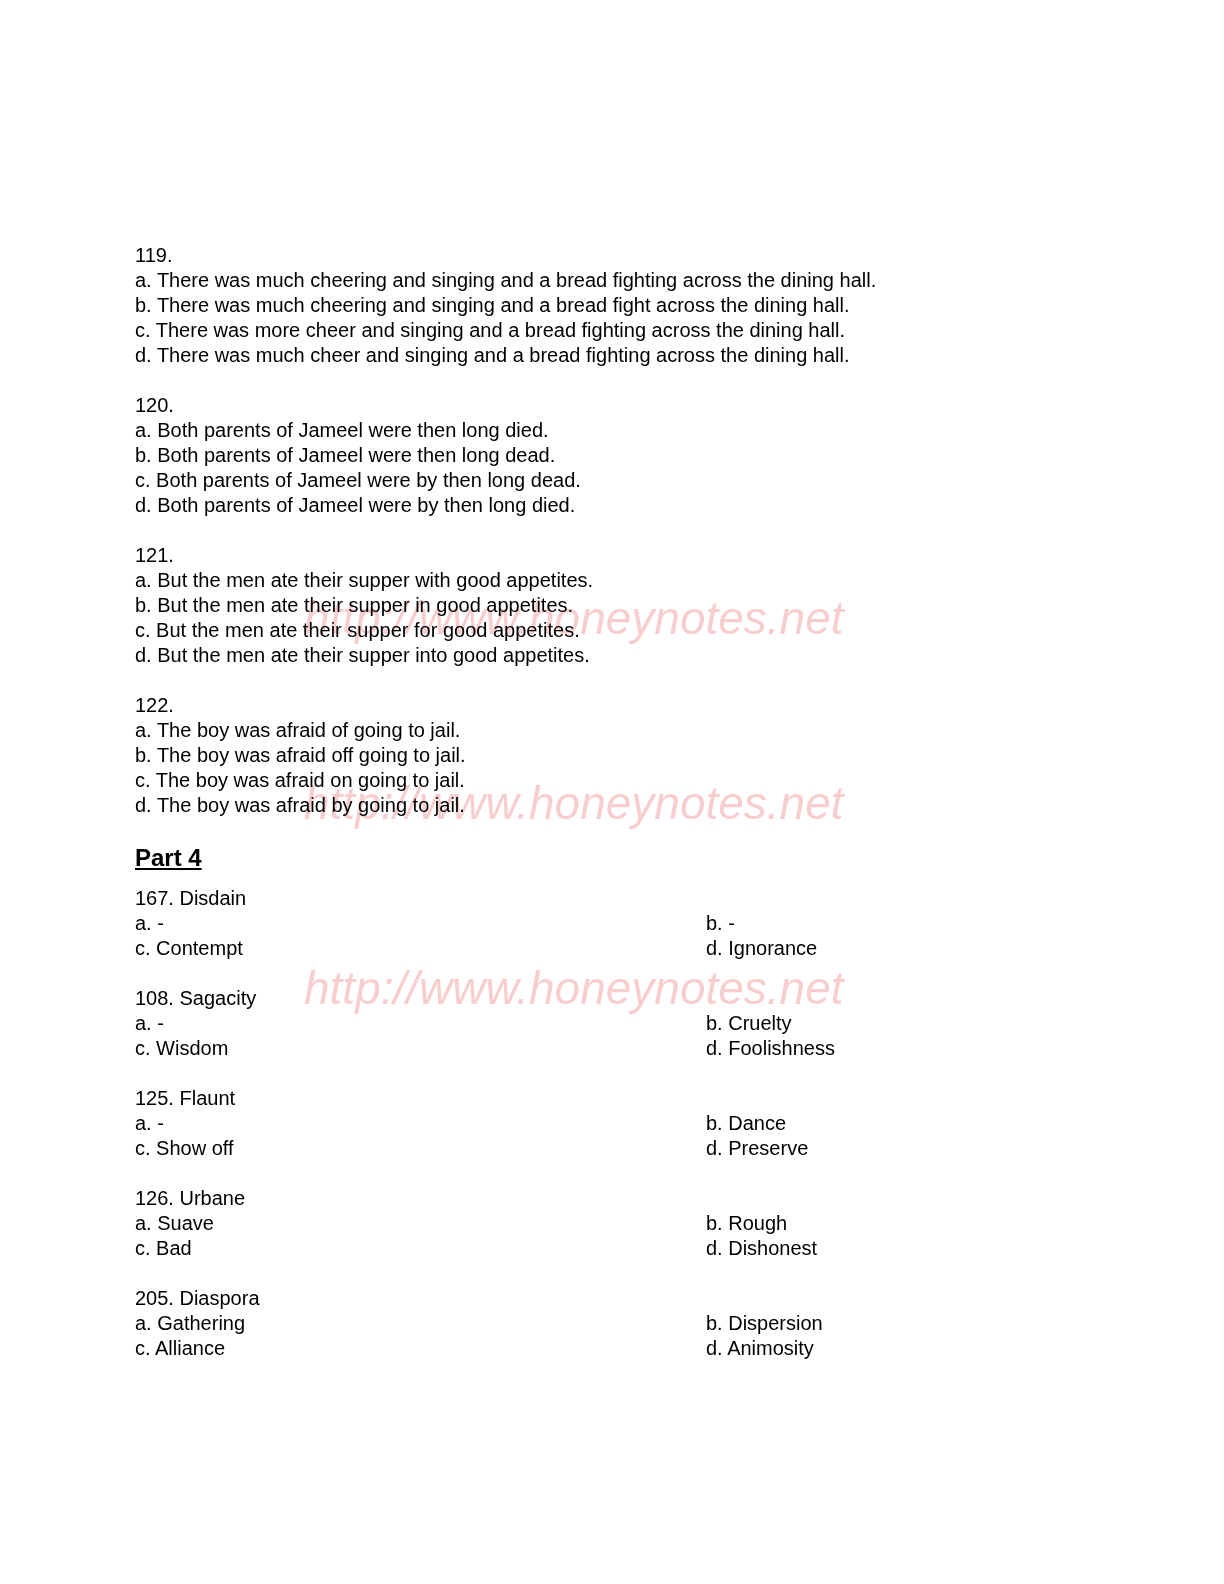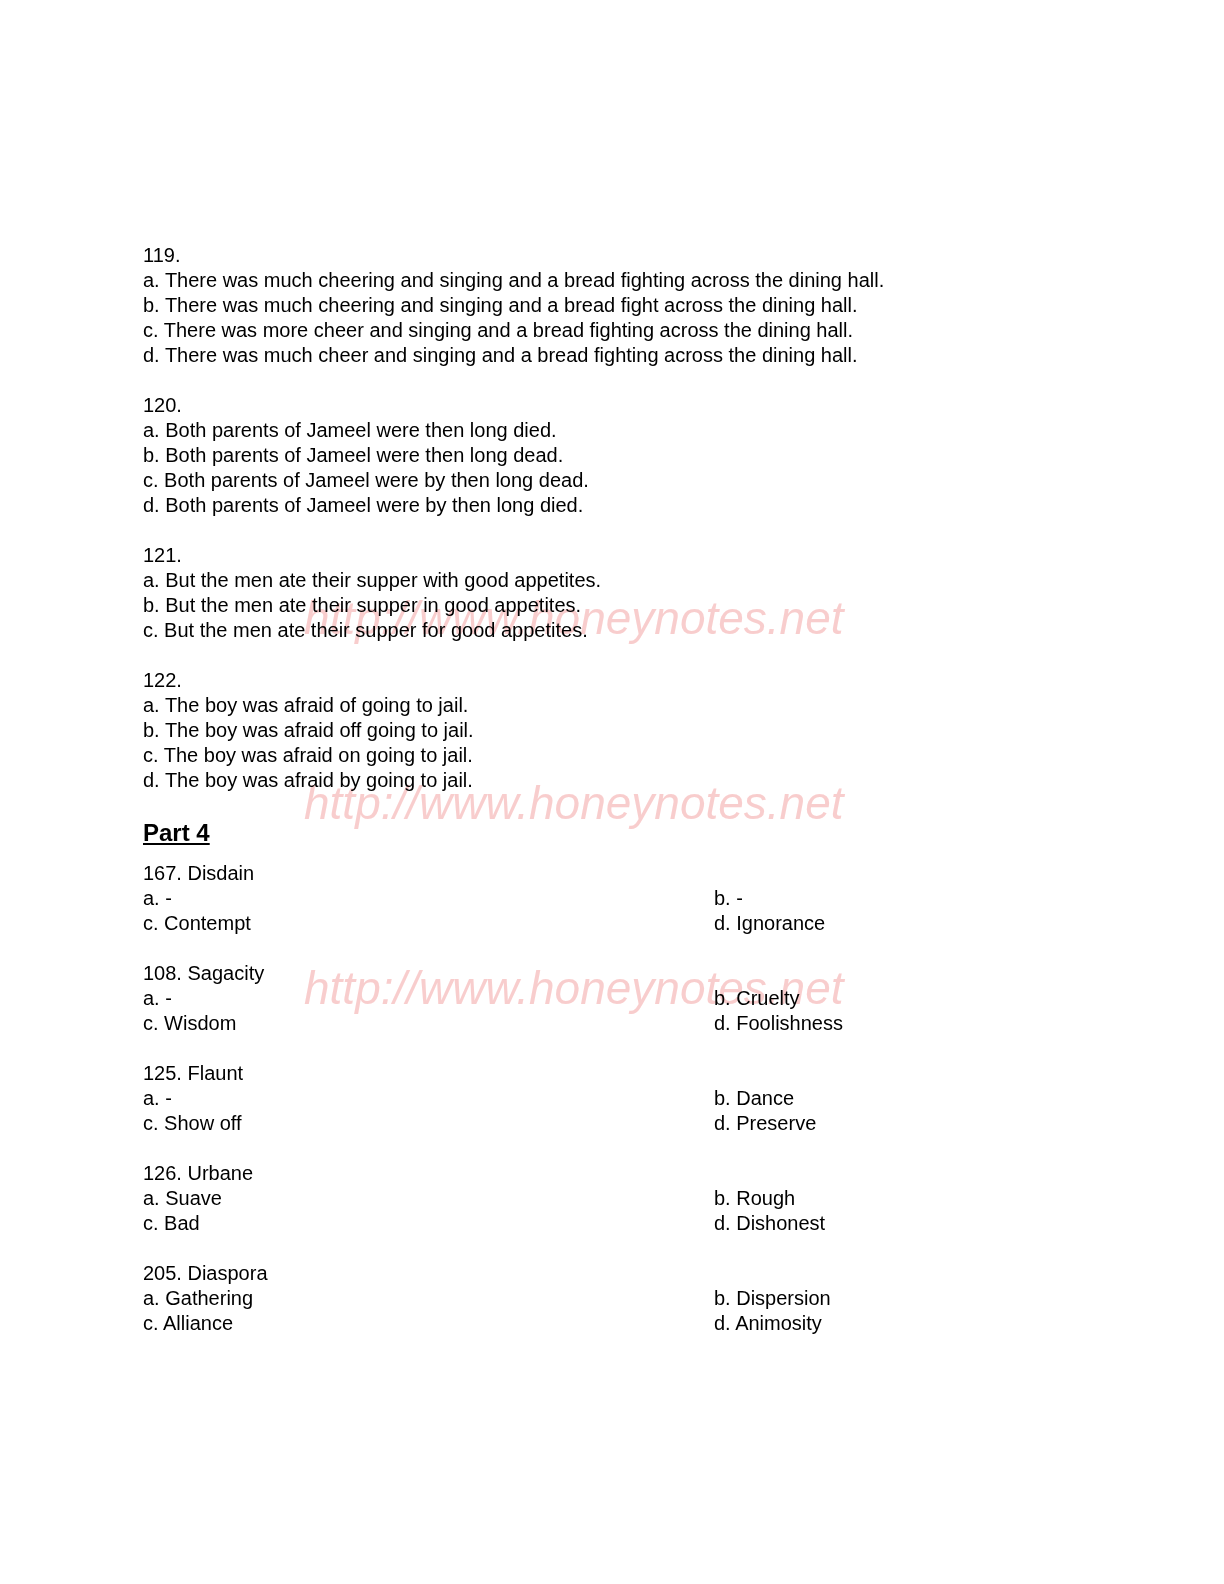--- a/index.html
+++ b/index.html
@@ -10,21 +10,21 @@
     body {
       width: 1224px;
       height: 1584px;
       position: relative;
       overflow: hidden;
       font-family: "Liberation Sans", sans-serif;
       color: #000000;
     }
     .page {
       position: absolute;
-      left: 143px;
+      left: 135px;
       top: 243px;
       width: 960px;
     }
     .line {
       font-size: 20px;
       line-height: 25px;
       height: 25px;
       white-space: nowrap;
     }
     .question { margin-bottom: 25px; }
@@ -83,20 +83,21 @@
     <div class="line">b. Both parents of Jameel were then long dead.</div>
     <div class="line">c. Both parents of Jameel were by then long dead.</div>
     <div class="line">d. Both parents of Jameel were by then long died.</div>
   </div>
 
   <div class="question">
     <div class="line">121.</div>
     <div class="line">a. But the men ate their supper with good appetites.</div>
     <div class="line">b. But the men ate their supper in good appetites.</div>
     <div class="line">c. But the men ate their supper for good appetites.</div>
+    <div class="line">d. But the men ate their supper into good appetites.</div>
   </div>
 
   <div class="question">
     <div class="line">122.</div>
     <div class="line">a. The boy was afraid of going to jail.</div>
     <div class="line">b. The boy was afraid off going to jail.</div>
     <div class="line">c. The boy was afraid on going to jail.</div>
     <div class="line">d. The boy was afraid by going to jail.</div>
   </div>
 

